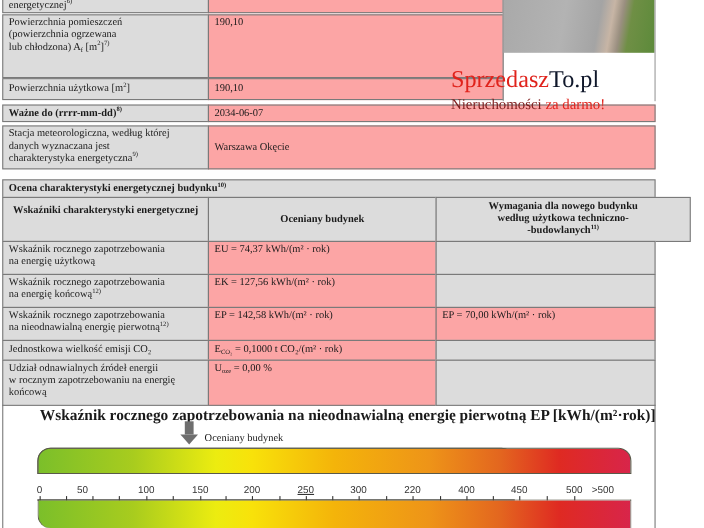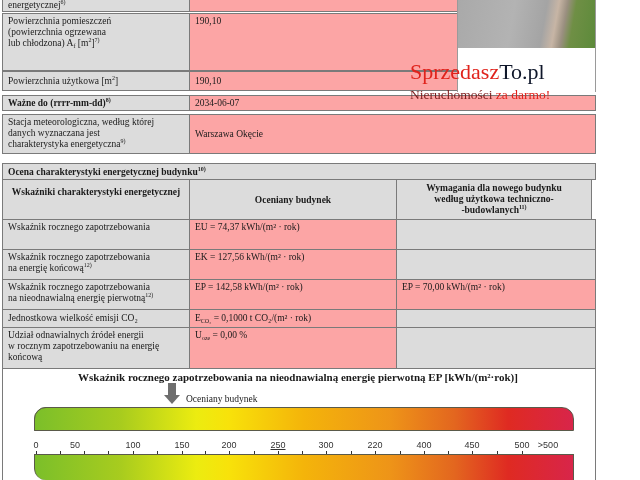--- a/index.html
+++ b/index.html
@@ -11,21 +11,21 @@
   .white { background:#fca5a5; }
   .bold { font-weight:bold; }
   .center { text-align:center; }
   sup { font-size:6px; vertical-align:4px; line-height:0; }
   sub { font-size:6px; vertical-align:-2px; line-height:0; }
   .photo { left:457px; top:0; width:138px; height:48px;
            background:linear-gradient(100deg,#a9a9a9 0%,#b3b3b3 40%,#a4a4a4 62%,#c7b5a5 70%,#9a8f80 76%,#6f8f45 82%,#5c8a3a 100%); }
   .photo-frame { left:457px; top:0; width:139px; height:92px; border-left:1px solid #9a9a9a; border-right:1px solid #9a9a9a; background:transparent; }
   .logo1 { left:410px; top:60px; font-size:22px; line-height:24px; font-family:"Liberation Serif","DejaVu Serif",serif; white-space:nowrap; }
   .logo2 { left:410px; top:88px; font-size:13.5px; line-height:14px; font-family:"Liberation Serif","DejaVu Serif",serif; white-space:nowrap; }
-  .scale-title { left:0; width:596px; top:371px; font-size:11px; font-weight:bold; text-align:center; }
+  .scale-title { left:0; width:596px; top:371px; font-size:14px; font-weight:bold; text-align:right; }
   .bar { left:34px; width:434px; border:1px solid #5a5a4a;
          background:linear-gradient(90deg,#7bbf2a 0%,#a8cc1e 16%,#ecec10 30%,#f8e20a 36%,#f4b40a 50%,#ee9418 66%,#e3661f 78%,#df2a22 88%,#d8254a 100%); }
   .bar-top { top:407px; height:24px; border-radius:12px 12px 0 0; }
   .bar-bot { top:454px; height:26px; border-radius:0 0 0 12px; border-bottom:none; }
   .tick-label { font-family:"Liberation Sans","DejaVu Sans",sans-serif; font-size:9px; color:#333; position:absolute; top:440px; transform:translateX(-50%); white-space:nowrap; }
   .tick { position:absolute; top:451px; width:1px; height:4px; background:#333; }
   .axis-line { left:34px; width:434px; top:454px; height:1px; background:#333; }
   .arrow-shaft { left:168px; top:383px; width:8px; height:12px; background:#6e6e6e; }
   .arrow-head { left:164px; top:395px; width:0; height:0; border-left:8px solid transparent; border-right:8px solid transparent; border-top:9px solid #6e6e6e; }
   .marker-label { left:186px; top:394px; font-size:9.5px; }
@@ -82,28 +82,29 @@
 <div class="cell gray bold" style="left:2px;top:163px;width:594px;height:17px;padding-top:3px;">
   <span>Ocena charakterystyki energetycznej budynku</span><sup>10)</sup>
 </div>
 
 <div class="cell gray bold center" style="left:2px;top:179px;width:188px;height:41px;padding-top:7px;">
   <span>Wskaźniki charakterystyki energetycznej</span>
 </div>
 <div class="cell gray bold center" style="left:189px;top:179px;width:208px;height:41px;padding-top:15px;">
   <span>Oceniany budynek</span>
 </div>
-<div class="cell gray bold center" style="left:396px;top:179px;width:196px;height:41px;padding-top:3px;">
+<div class="cell gray bold center" style="left:396px;top:179px;width:232px;height:41px;padding-top:3px;">
   <div>Wymagania dla nowego budynku</div>
   <div>według użytkowa techniczno-</div>
   <div><span>-budowlanych</span><sup>11)</sup></div>
 </div>
 
 <div class="cell gray" style="left:2px;top:219px;width:188px;height:31px;">
   <div>Wskaźnik rocznego zapotrzebowania</div>
+  <div>na energię użytkową</div>
 </div>
 <div class="cell white" style="left:189px;top:219px;width:208px;height:31px;">
   <span>EU = 74,37 kWh/(m² · rok)</span>
 </div>
 <div class="cell gray" style="left:396px;top:219px;width:200px;height:31px;">
   <span></span>
 </div>
 
 <div class="cell gray" style="left:2px;top:249px;width:188px;height:31px;">
   <div>Wskaźnik rocznego zapotrzebowania</div>

